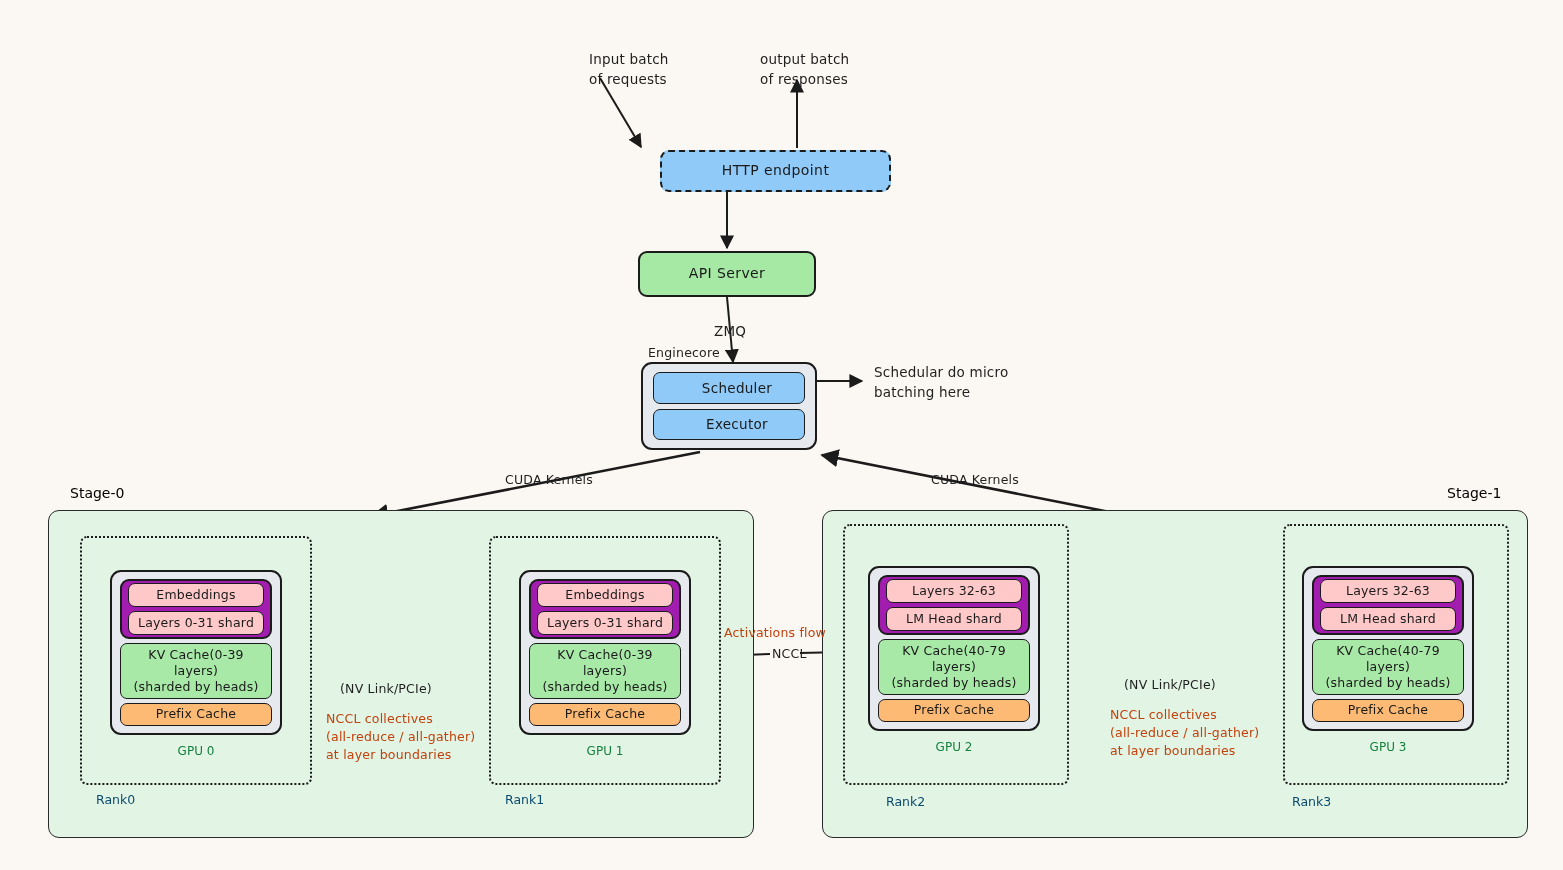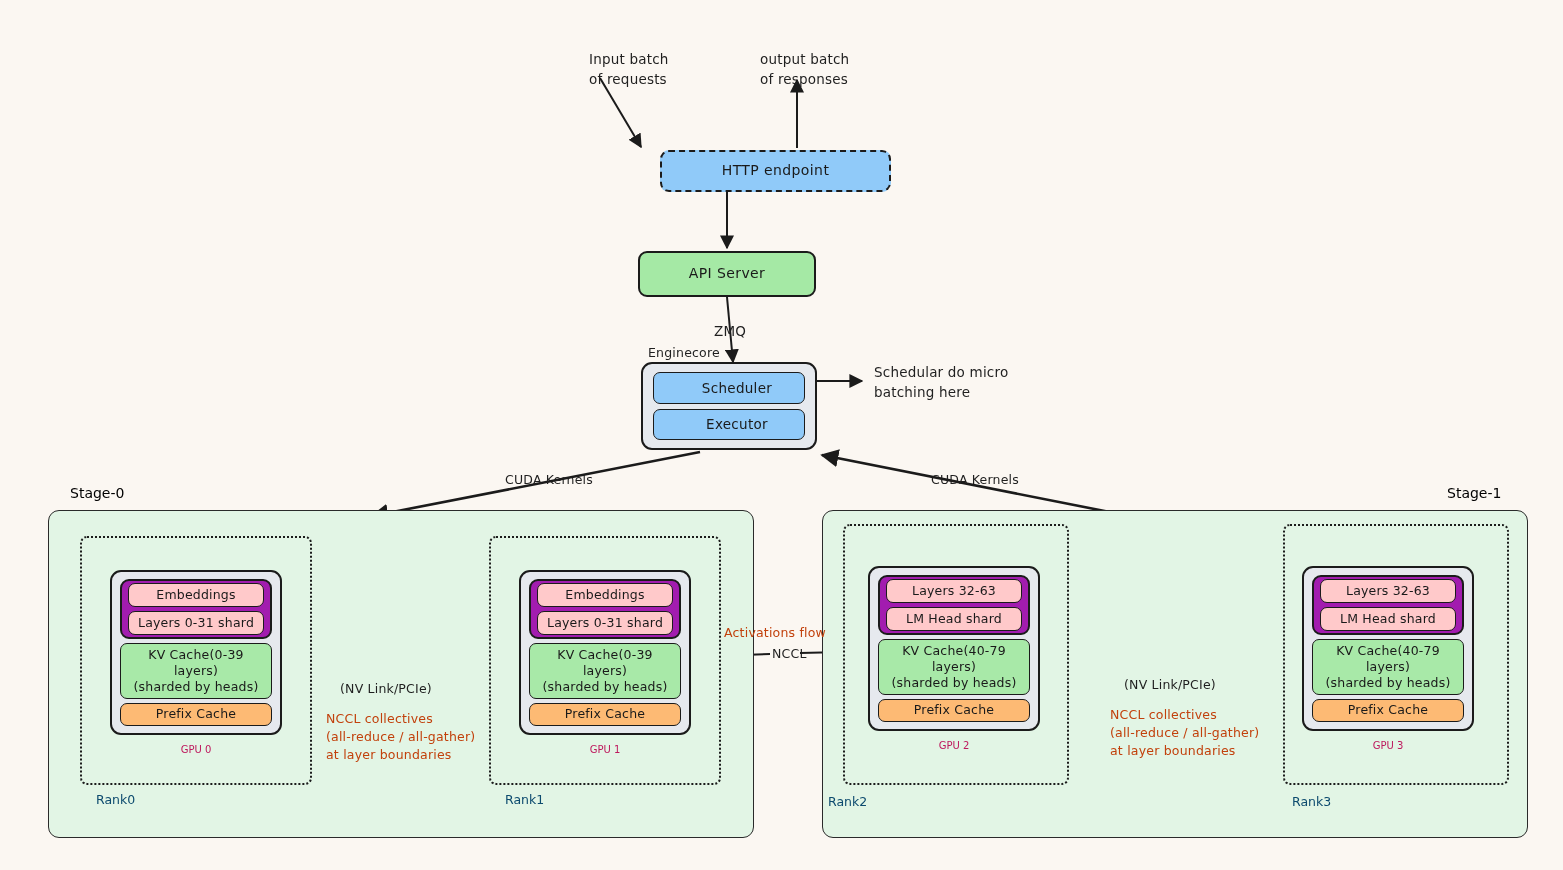--- a/index.html
+++ b/index.html
@@ -132,22 +132,22 @@
     font-size: 12.5px;
     letter-spacing: .2px;
     line-height: 1.25;
     white-space: pre-line;
   }
   .chip.pink  { background: #FFC9CA; height: 24px; }
   .chip.green { background: #A8E9A8; padding: 4px 4px; min-height: 38px; }
   .chip.blue  { background: #fdba74; height: 24px; }
   .gpu-name {
     position: absolute;
-    font-size: 10px;
-    color: #be185d;
+    font-size: 12px;
+    color: #15803d;
     text-align: center;
   }
 
   
   svg#wires {
     position: absolute; inset: 0;
     width: 1563px; height: 870px;
     pointer-events: none;
   }
 </style>
@@ -251,21 +251,21 @@
   <div class="label small" style="left:340px; top:680px;">(NV Link/PCIe)</div>
   <div class="label red small" style="left:326px; top:710px;">NCCL collectives
 (all-reduce / all-gather)
 at layer boundaries</div>
 
   <div class="stage-label" style="left:1447px; top:485px;">Stage-1</div>
 
   <div class="stage" style="left:822px; top:510px; width:706px; height:328px;"></div>
 
   <div class="rank" style="left:843px; top:524px; width:226px; height:261px;"></div>
-  <div class="rank-label" style="left:828px; top:794px;text-align:center;">Rank2</div>
+  <div class="rank-label" style="left:886px; top:794px;text-align:center;">Rank2</div>
 
   <div class="gpu-card" style="left:868px; top:566px; width:172px; height:165px;">
     <div class="model-group">
       <div class="chip pink">Layers 32-63</div>
       <div class="chip pink">LM Head shard</div>
     </div>
     <div class="chip green">KV Cache(40-79 layers)
 (sharded by heads)</div>
     <div class="chip blue">Prefix Cache</div>
   </div>

